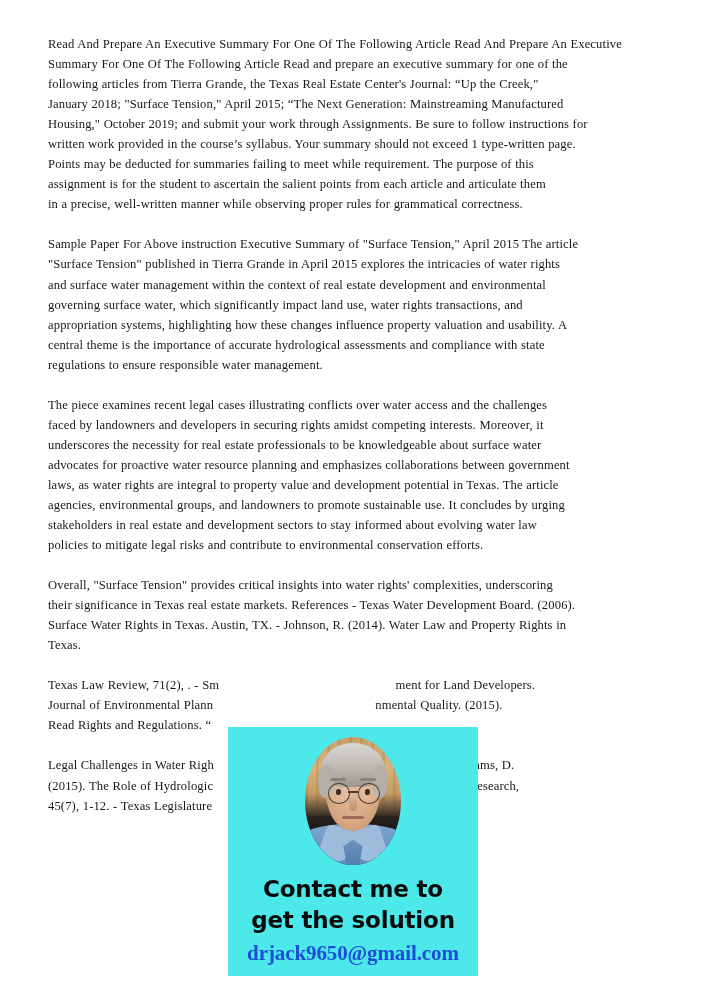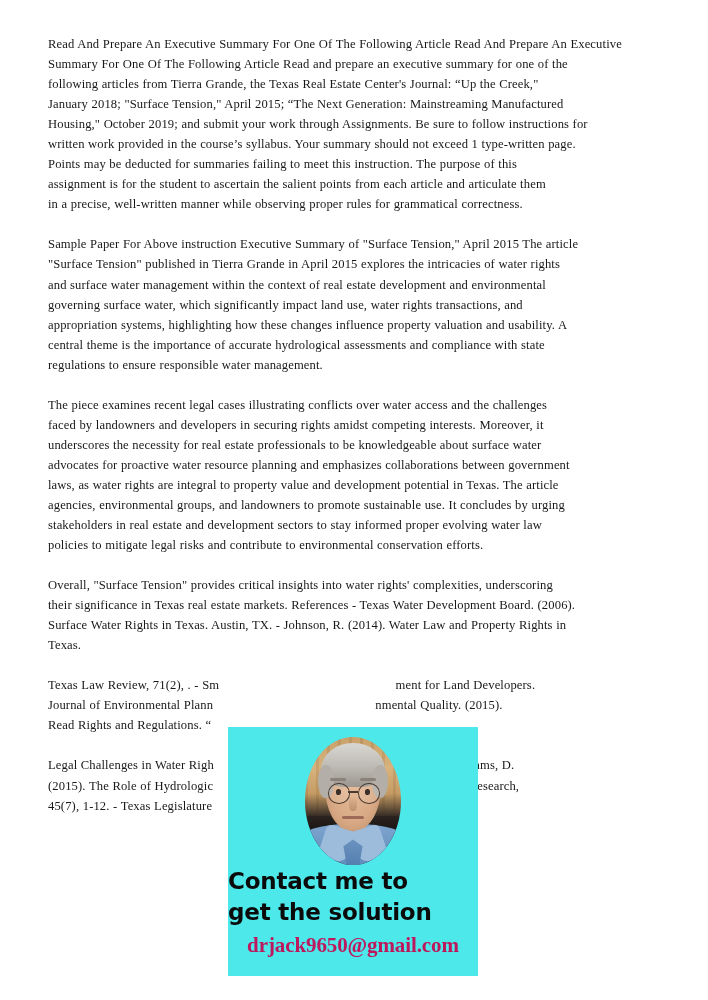--- a/index.html
+++ b/index.html
@@ -177,58 +177,58 @@
     background: linear-gradient(180deg, rgba(180,130,95,0) 0%, rgba(165,118,84,0.55) 100%);
     border-radius: 40%;
   }
   .ph-mouth {
     left: 39%; top: 62%; width: 22%; height: 3px;
     background: #9c6a56;
     border-radius: 2px;
   }
 
   #contact-lines {
-    margin-top: 1px;
-    text-align: left;
+    margin-top: 9px;
+    text-align: center;
     width: 100%;
   }
   .contact-line {
     font-family: "DejaVu Sans", "Liberation Sans", sans-serif;
     font-weight: 700;
     font-size: 23px;
     line-height: 31px;
     color: #0b0b0b;
     letter-spacing: -0.2px;
   }
   #contact-email {
     margin-top: 4px;
     font-family: "Liberation Serif", "DejaVu Serif", serif;
     font-weight: 700;
     font-size: 21px;
     line-height: 26px;
-    color: #be185d;
+    color: #1d4ed8;
     text-align: center;
     letter-spacing: -0.1px;
   }
 </style>
 </head>
 <body style="background: rgb(255, 255, 255);">
 
 <div id="page">
 
   <div class="doc-body">
 
     <p class="para">
       <span class="ln">Read And Prepare An Executive Summary For One Of The Following Article Read And Prepare An Executive</span>
       <span class="ln">Summary For One Of The Following Article Read and prepare an executive summary for one of the</span>
       <span class="ln">following articles from Tierra Grande, the Texas Real Estate Center's Journal: “Up the Creek,"</span>
       <span class="ln">January 2018; "Surface Tension," April 2015; “The Next Generation: Mainstreaming Manufactured</span>
       <span class="ln">Housing," October 2019; and submit your work through Assignments. Be sure to follow instructions for</span>
       <span class="ln">written work provided in the course’s syllabus. Your summary should not exceed 1 type-written page.</span>
-      <span class="ln">Points may be deducted for summaries failing to meet this instruction. The purpose of this</span>
+      <span class="ln">Points may be deducted for summaries failing to meet while requirement. The purpose of this</span>
       <span class="ln">assignment is for the student to ascertain the salient points from each article and articulate them</span>
       <span class="ln">in a precise, well-written manner while observing proper rules for grammatical correctness.</span>
     </p>
 
     <p class="para">
       <span class="ln">Sample Paper For Above instruction Executive Summary of "Surface Tension," April 2015 The article</span>
       <span class="ln">"Surface Tension" published in Tierra Grande in April 2015 explores the intricacies of water rights</span>
       <span class="ln">and surface water management within the context of real estate development and environmental</span>
       <span class="ln">governing surface water, which significantly impact land use, water rights transactions, and</span>
       <span class="ln">appropriation systems, highlighting how these changes influence property valuation and usability. A</span>
@@ -236,21 +236,21 @@
       <span class="ln">regulations to ensure responsible water management.</span>
     </p>
 
     <p class="para">
       <span class="ln">The piece examines recent legal cases illustrating conflicts over water access and the challenges</span>
       <span class="ln">faced by landowners and developers in securing rights amidst competing interests. Moreover, it</span>
       <span class="ln">underscores the necessity for real estate professionals to be knowledgeable about surface water</span>
       <span class="ln">advocates for proactive water resource planning and emphasizes collaborations between government</span>
       <span class="ln">laws, as water rights are integral to property value and development potential in Texas. The article</span>
       <span class="ln">agencies, environmental groups, and landowners to promote sustainable use. It concludes by urging</span>
-      <span class="ln">stakeholders in real estate and development sectors to stay informed proper evolving water law</span>
+      <span class="ln">stakeholders in real estate and development sectors to stay informed about evolving water law</span>
       <span class="ln">policies to mitigate legal risks and contribute to environmental conservation efforts.</span>
     </p>
 
     <p class="para">
       <span class="ln">Overall, "Surface Tension" provides critical insights into water rights' complexities, underscoring</span>
       <span class="ln">their significance in Texas real estate markets. References - Texas Water Development Board. (2006).</span>
       <span class="ln">Surface Water Rights in Texas. Austin, TX. - Johnson, R. (2014). Water Law and Property Rights in</span>
       <span class="ln">Texas.</span>
     </p>
 

